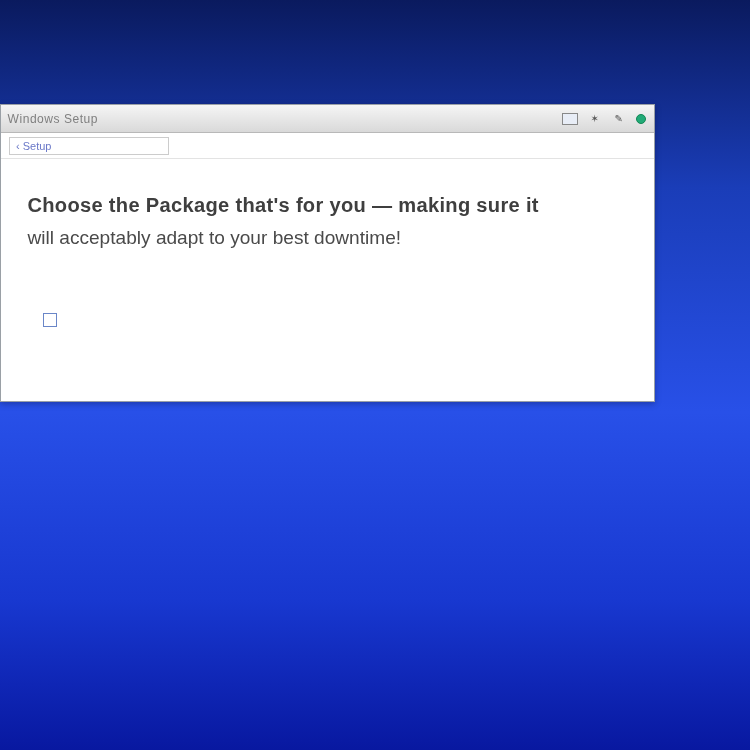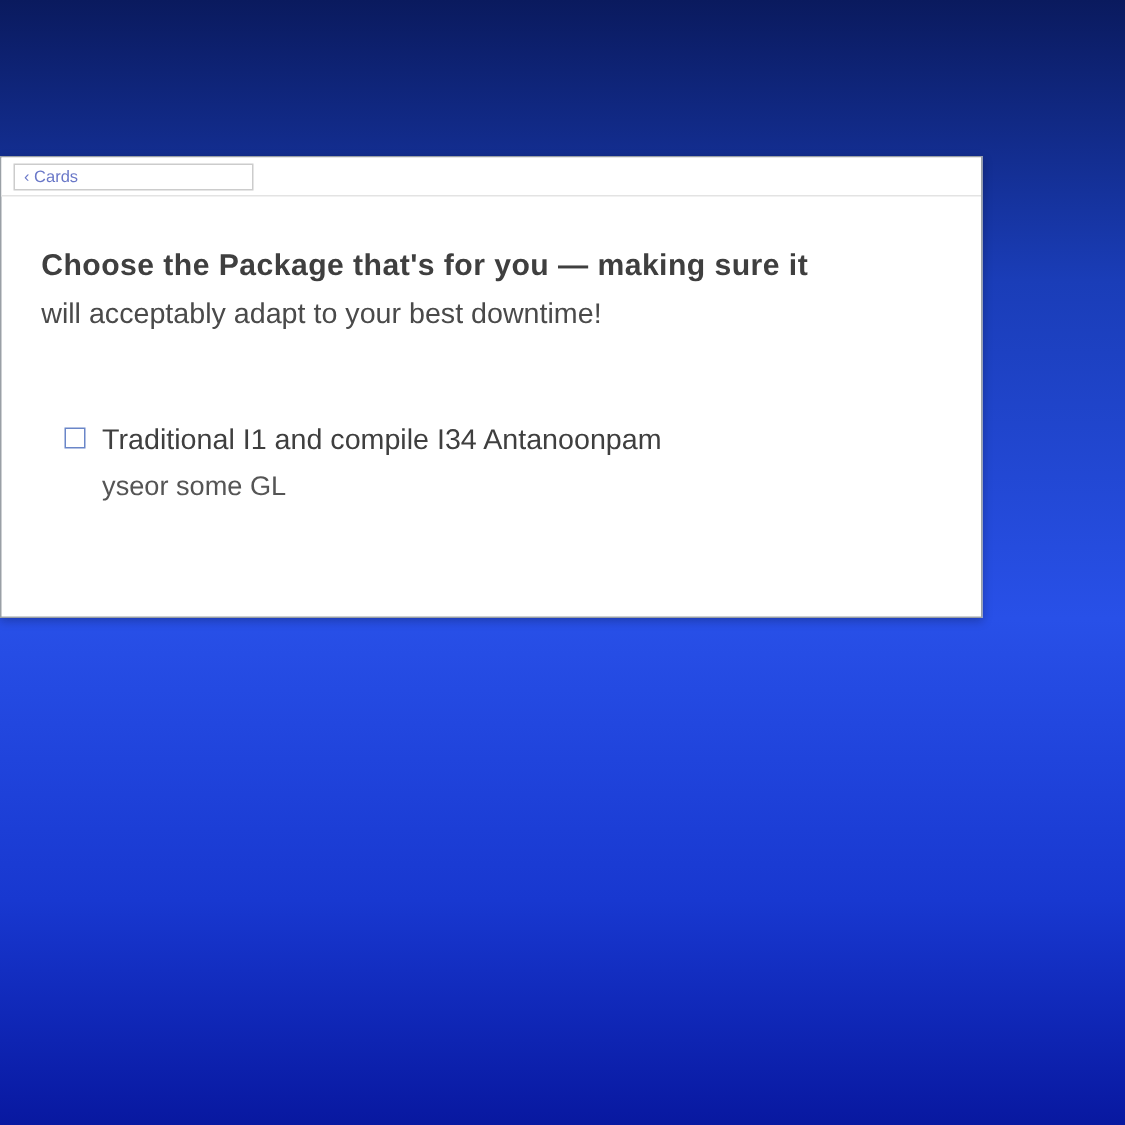--- a/index.html
+++ b/index.html
@@ -108,35 +108,40 @@
     .opt-sub   { font-size: 18px; color: #555; margin-top: 4px; }
 
     
     .distress { transform: scaleX(1.005); }
   </style>
 </head>
 <body>
 
 <div class="window">
 
+  <div class="titlebar">
+    <span class="title-text distress">Windows Setup</span>
+    <span class="title-icons">
+      <span class="ticon box"></span>
+      <span class="ticon">✶</span>
+      <span class="ticon">✎</span>
+      <span class="ticon dot"></span>
+    </span>
+  </div>
 
   <div class="toolbar">
     <div class="toolbar-field">
-      <span>‹ Cards</span>
+      <span>‹ Setup</span>
     </div>
   </div>
 
   <div class="content">
 
     <div class="heading distress">Choose the Package that's for you — making sure it</div>
     <div class="subhead distress">will acceptably adapt to your best downtime!</div>
 
 
     <div class="option">
       <div class="radio"></div>
-      <div class="opt-text">
-        <div class="opt-title distress">Traditional I1 and compile I34 Antanoonpam</div>
-        <div class="opt-sub distress">yseor some GL</div>
-      </div>
     </div>
 
   </div>
 </div>
 
 </body></html>

